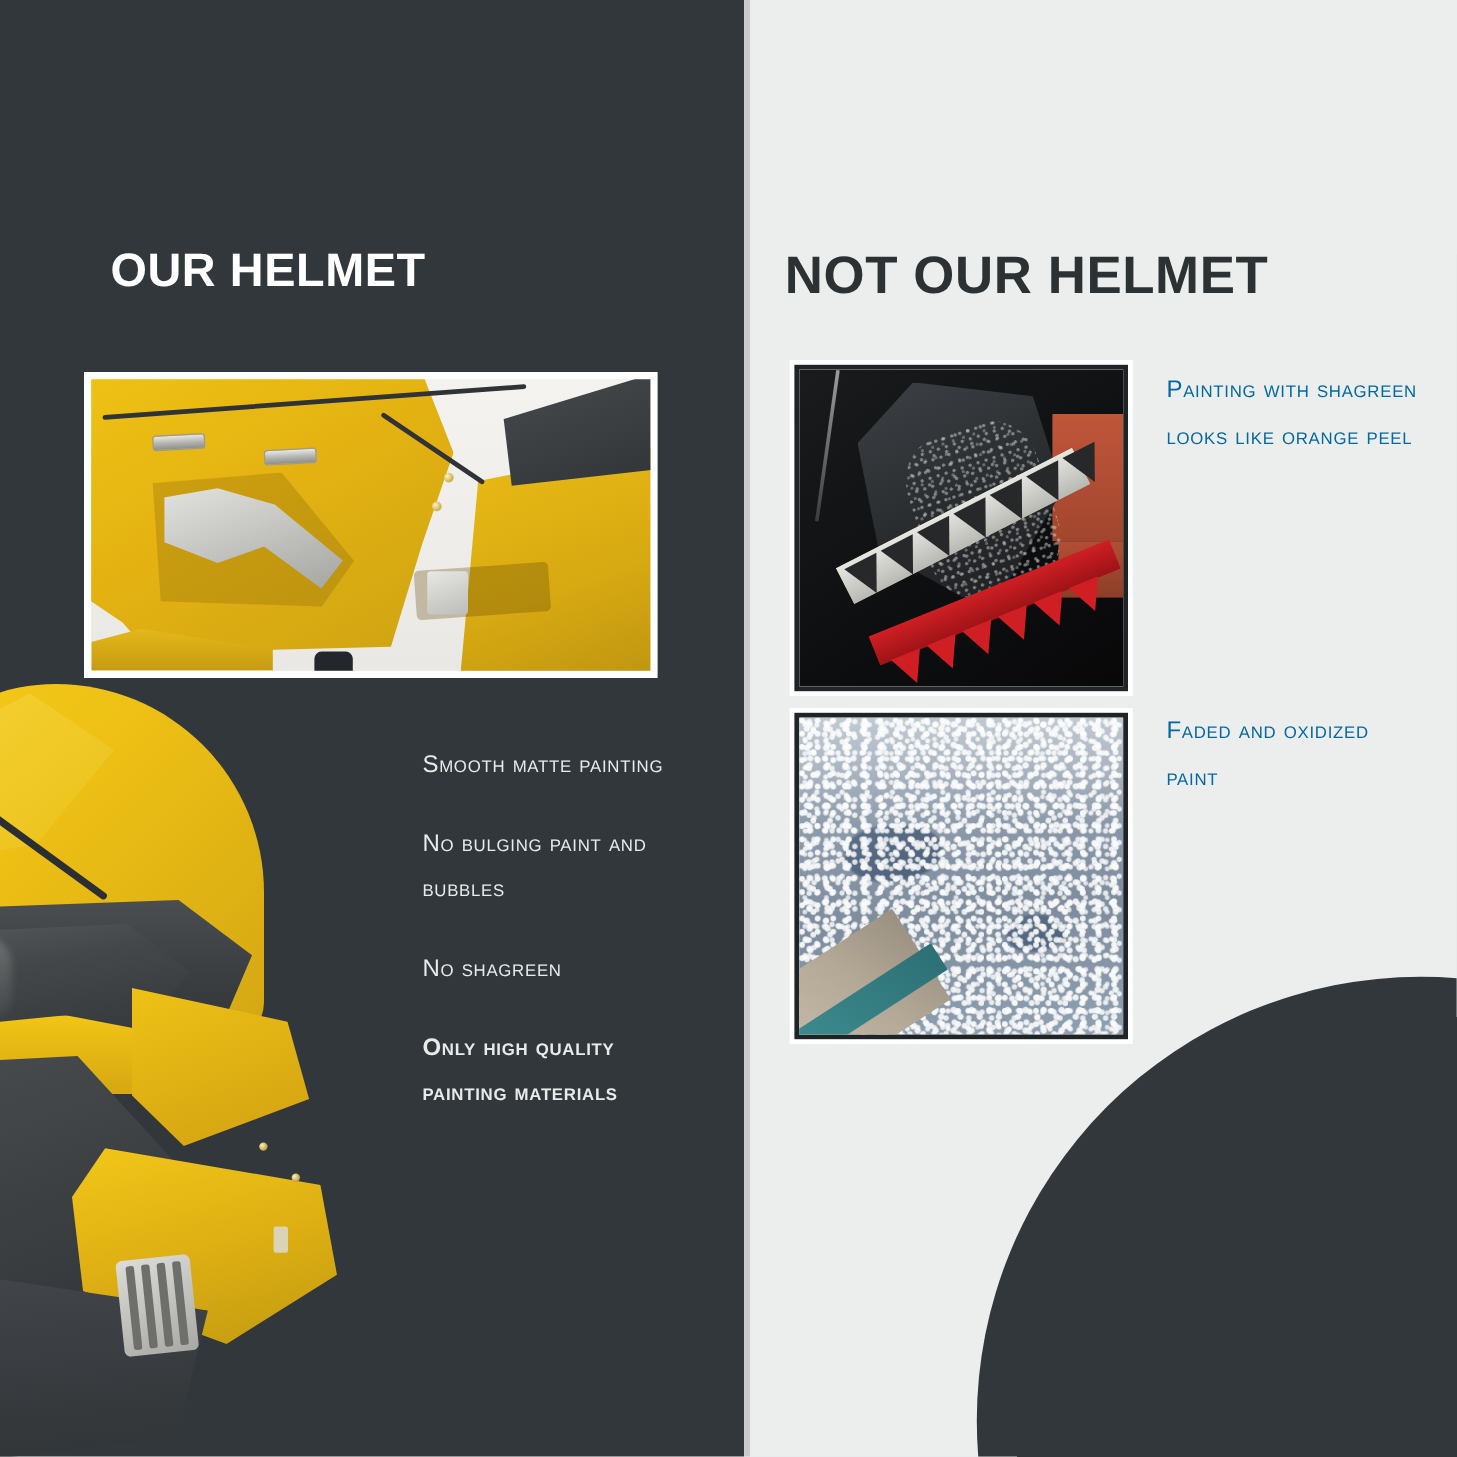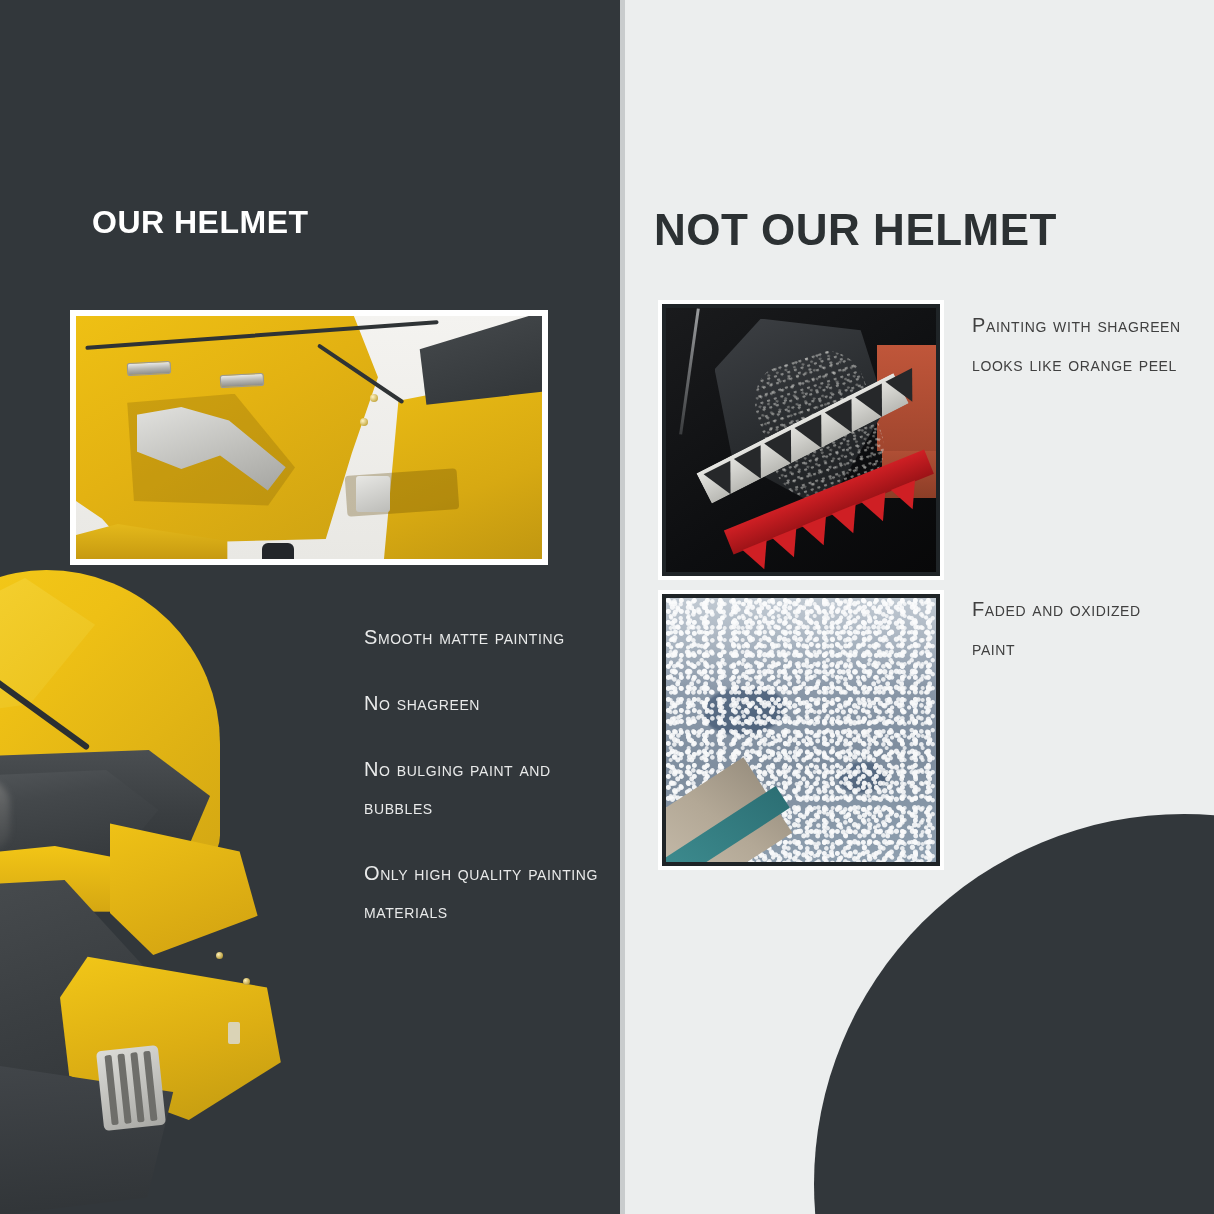--- a/index.html
+++ b/index.html
@@ -55,21 +55,21 @@
     font-size: 66px;
     font-weight: bold;
     letter-spacing: 0.5px;
     line-height: 1;
     z-index: 4;
   }
   .title-sub {
     position: absolute;
     left: 92px; top: 206px;
     color: #ffffff;
-    font-size: 32px;
+    font-size: 39px;
     font-weight: bold;
     letter-spacing: 0.5px;
     line-height: 1;
     z-index: 4;
   }
   .title-right {
     position: absolute;
     left: 654px; top: 208px;
     color: #2c3133;
     font-size: 44px;
@@ -322,33 +322,33 @@
     left: 228px; top: 462px;
     width: 12px; height: 22px;
     background: #d9d9d3;
     border-radius: 2px;
     opacity: .85;
   }
 
   
   .bullets {
     position: absolute;
-    left: 364px; top: 618px;
+    left: 352px; top: 618px;
     width: 235px;
     z-index: 5;
   }
   .bullet {
     color: #e9eaea;
     font-size: 20px;
     line-height: 1.9;
     font-variant: small-caps;
     letter-spacing: 0.6px;
     margin-bottom: 28px;
   }
-  .bullet:last-child { margin-bottom: 0; }
+  .bullet:last-child { margin-bottom: 0; font-weight: bold; }
 
   
   .right-rows {
     position: absolute;
     left: 658px; top: 300px;
     width: 530px;
     z-index: 4;
   }
   .right-row {
     position: relative;
@@ -366,21 +366,21 @@
   }
   .bad-photo .bd {
     width: 100%; height: 100%;
     border: 4px solid #1f2427;
     box-sizing: border-box;
     overflow: hidden;
     position: relative;
   }
   .bad-caption {
     flex: 1 1 auto;
-    color: #404040;
+    color: #0369a1;
     font-size: 20px;
     line-height: 1.95;
     font-variant: small-caps;
     letter-spacing: 0.6px;
     padding-left: 28px;
     padding-top: 6px;
   }
   .cap-mid { padding-top: 100px; }
   .cap-low { padding-top: 0px; }
 
@@ -535,22 +535,22 @@
       <div class="bar"></div>
       <div class="bar"></div>
     </div>
     <div class="hh-rivet r1"></div>
     <div class="hh-rivet r2"></div>
     <div class="hh-tag"></div>
   </div>
 
   <div class="bullets">
     <div class="bullet">Smooth matte painting</div>
+    <div class="bullet">No bulging paint and bubbles</div>
     <div class="bullet">No shagreen</div>
-    <div class="bullet">No bulging paint and bubbles</div>
     <div class="bullet">Only high quality painting materials</div>
   </div>
 
   <div class="title-right">NOT OUR HELMET</div>
 
   <div class="right-rows">
 
     <div class="right-row">
       <div class="bad-photo">
         <div class="bd">

